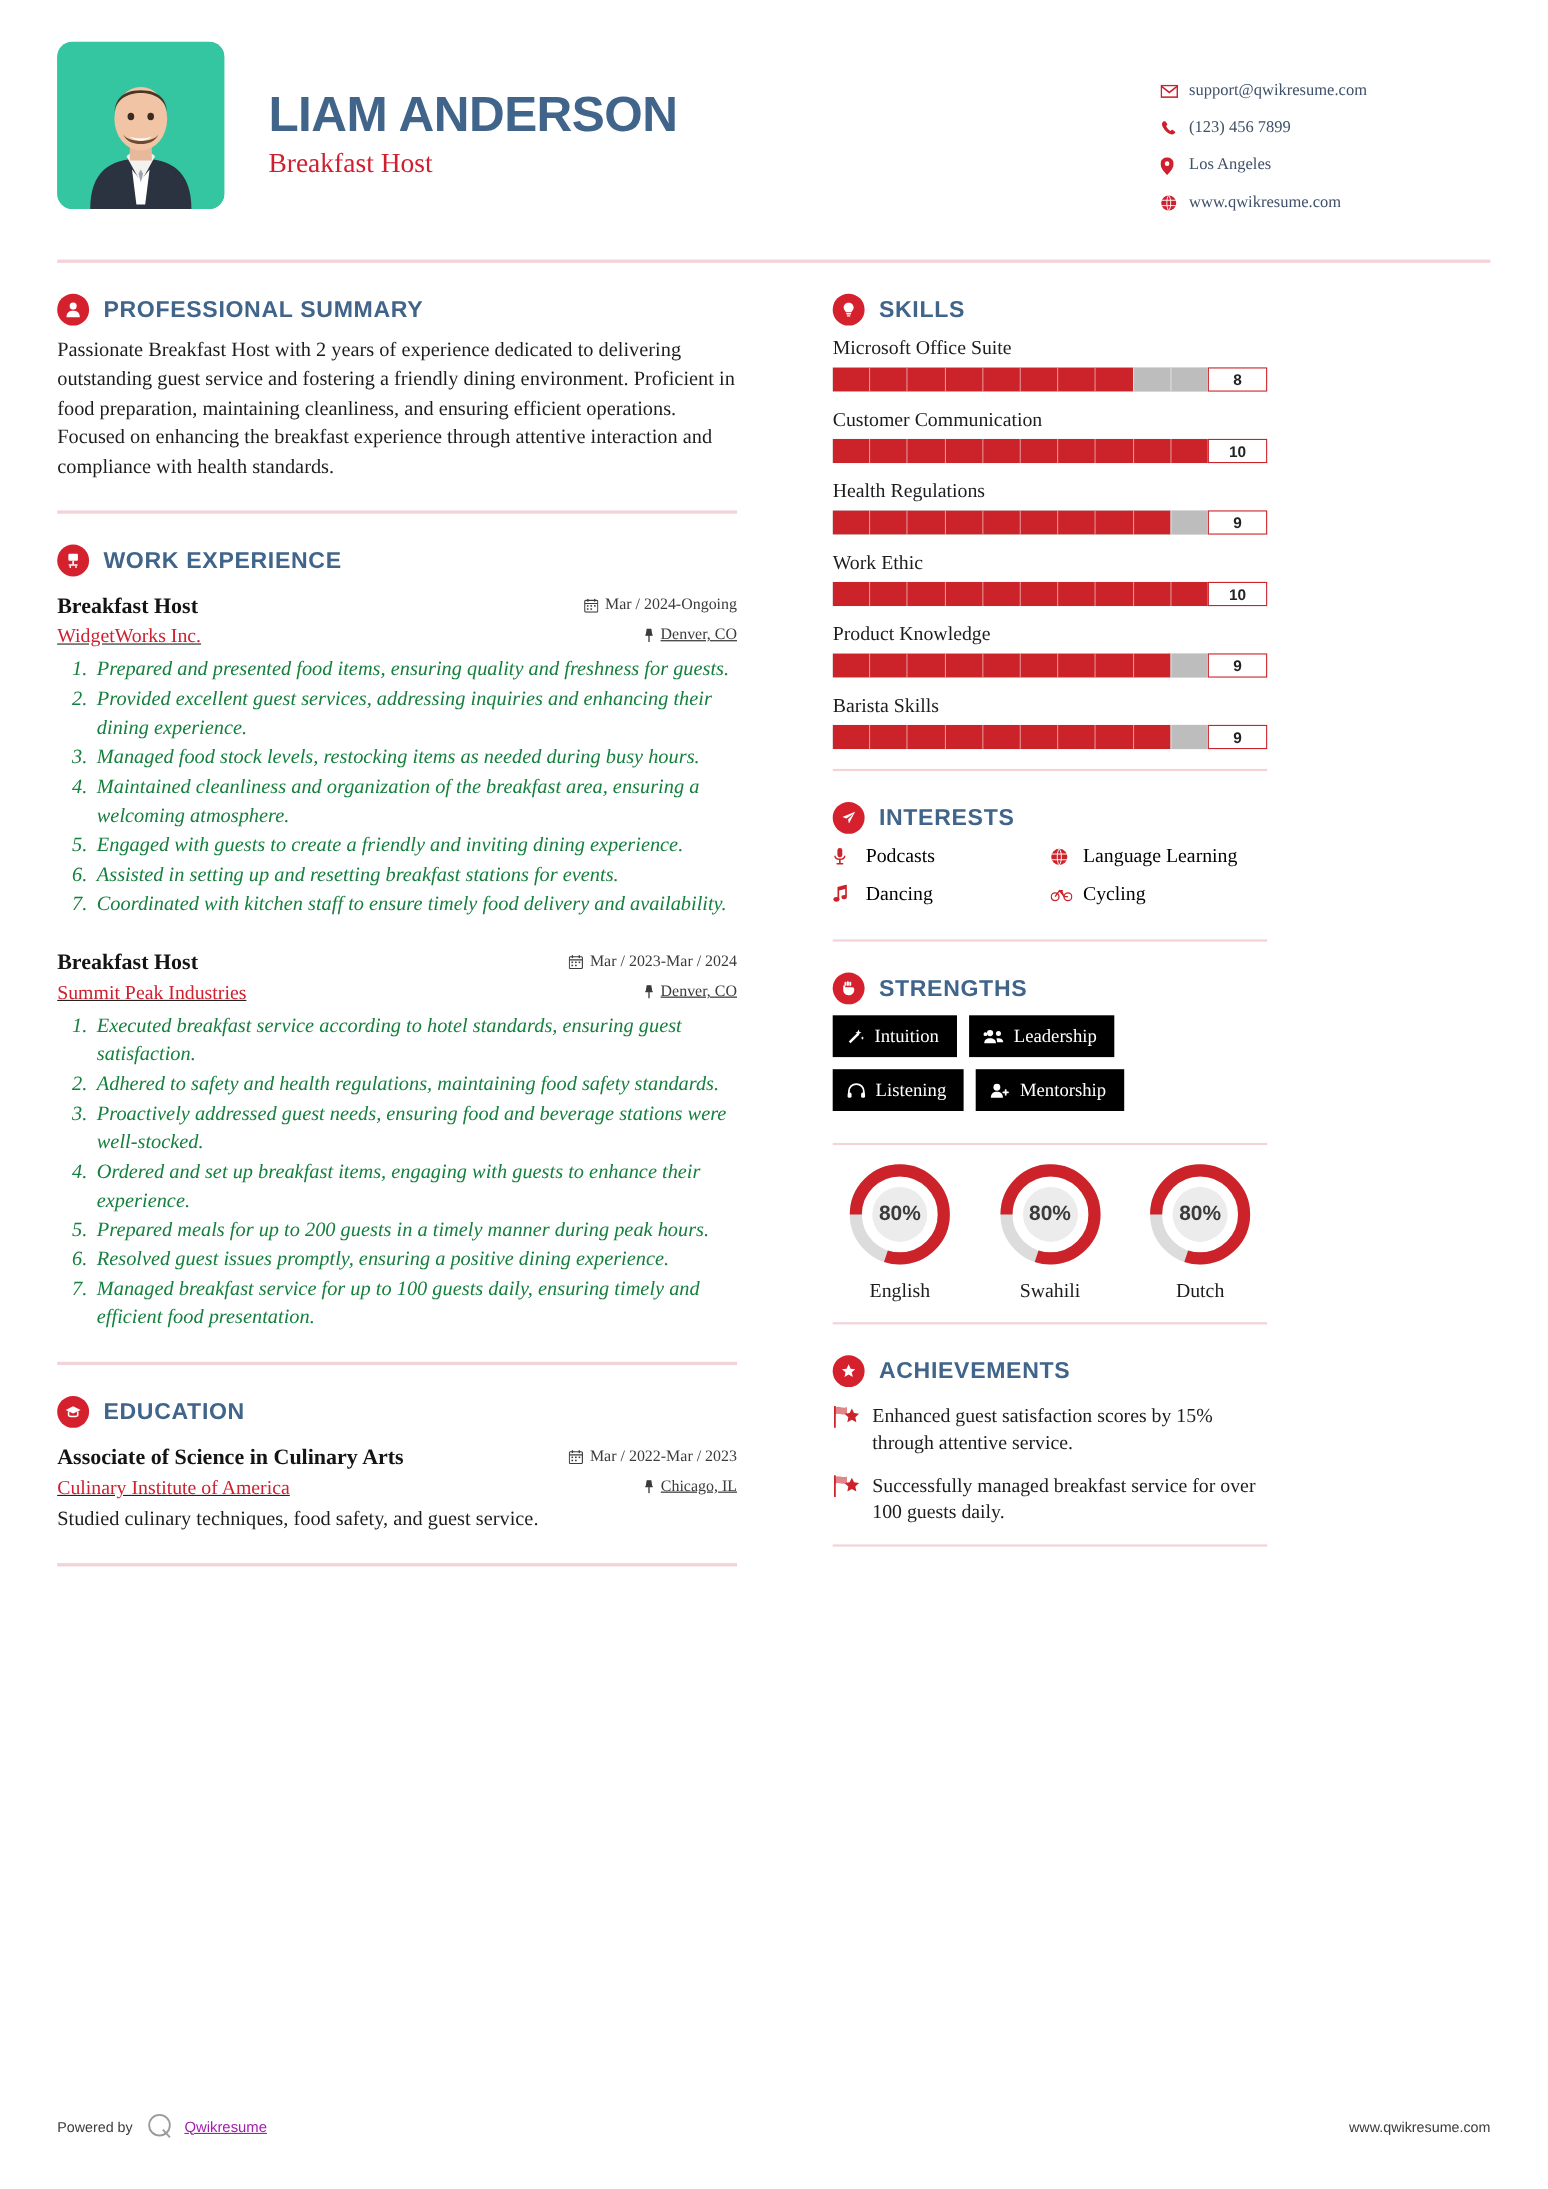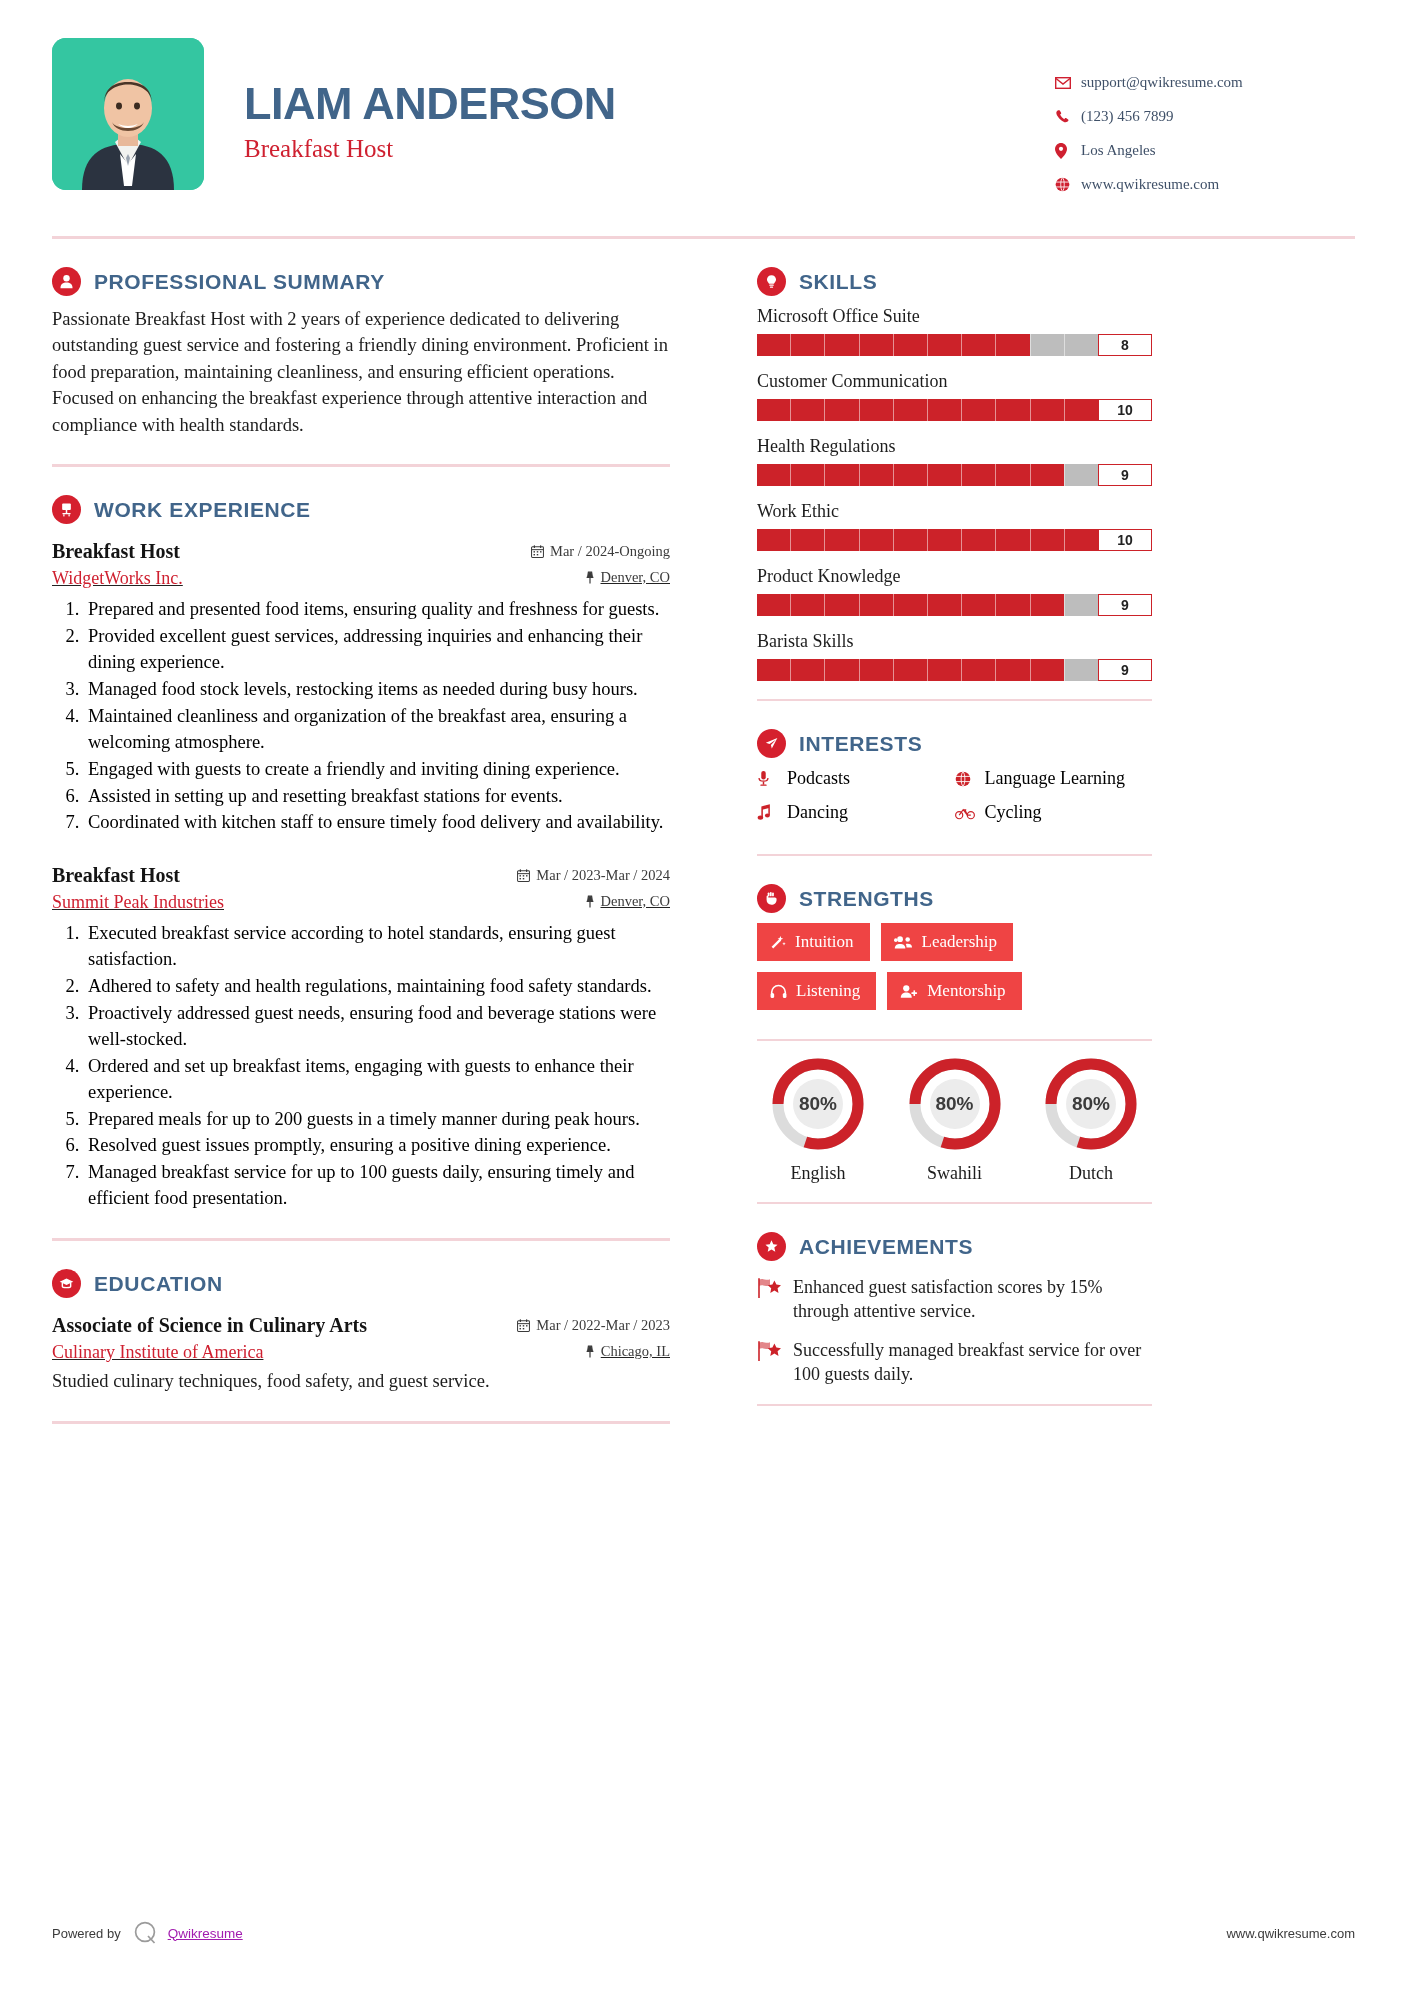--- a/index.html
+++ b/index.html
@@ -57,21 +57,21 @@
 
   
   .entry { margin-top: 16px; }
   .entry-top { display: flex; justify-content: space-between; align-items: baseline; }
   .entry-title { font-size: 20px; font-weight: bold; color: #141414; }
   .entry-meta { font-size: 14.5px; color: #3b3b3b; display: flex; align-items: center; white-space: nowrap; }
   .entry-meta svg { margin-right: 6px; display: block; }
   .entry-sub { display: flex; justify-content: space-between; align-items: baseline; margin-top: 5px; text-decoration: underline; }
   .entry-company { font-size: 18px; color: #cf2030; }
   .entry-desc { font-size: 18.5px; line-height: 1.4; margin-top: 6px; color: #1d1d1d; }
-  ol.bullets { margin: 8px 0 0 32px; font-size: 18.5px; line-height: 1.4; color: #000000; }
+  ol.bullets { margin: 8px 0 0 32px; font-size: 18.5px; line-height: 1.4; color: #15803d; font-style: italic; }
   ol.bullets li { margin-bottom: 1px; padding-left: 4px; }
 
   
   .skill { margin-top: 4px; }
   .skill-name { font-size: 18px; color: #1d1d1d; margin-bottom: 7px; }
   .skill-row { display: flex; align-items: stretch; height: 22px; margin-bottom: 15px; }
   .skill-track { flex: 1; background: #bdbdbd; position: relative; overflow: hidden; }
   .skill-fill { position: absolute; left: 0; top: 0; bottom: 0; background: #cc2229; }
   .skill-ticks { position: absolute; inset: 0; display: flex; }
   .skill-ticks span { flex: 1; border-right: 1px solid rgba(255,255,255,0.5); }
@@ -87,21 +87,21 @@
 
   
   .interests { display: flex; flex-wrap: wrap; margin-top: 8px; }
   .interest { width: 50%; display: flex; align-items: center; font-size: 18px; margin-bottom: 13px; color: #000000; }
   .interest .ii { width: 30px; flex: none; color: #cc2229; display: flex; align-items: center; }
   .interest .ii svg { display: block; }
 
   
   .strengths { display: flex; flex-wrap: wrap; margin-top: 10px; }
   .tag {
-    background: #ef4444; color: #fff; font-size: 17px;
+    background: #000000; color: #fff; font-size: 17px;
     padding: 9px 16px 9px 13px; margin: 0 11px 11px 0;
     display: flex; align-items: center;
   }
   .tag .ti { margin-right: 9px; display: flex; align-items: center; }
   .tag .ti svg { display: block; }
 
   
   .langs { display: flex; justify-content: space-between; margin-top: 14px; }
   .lang { width: 122px; text-align: center; }
   .donut { width: 98px; height: 98px; margin: 0 auto; position: relative; }

